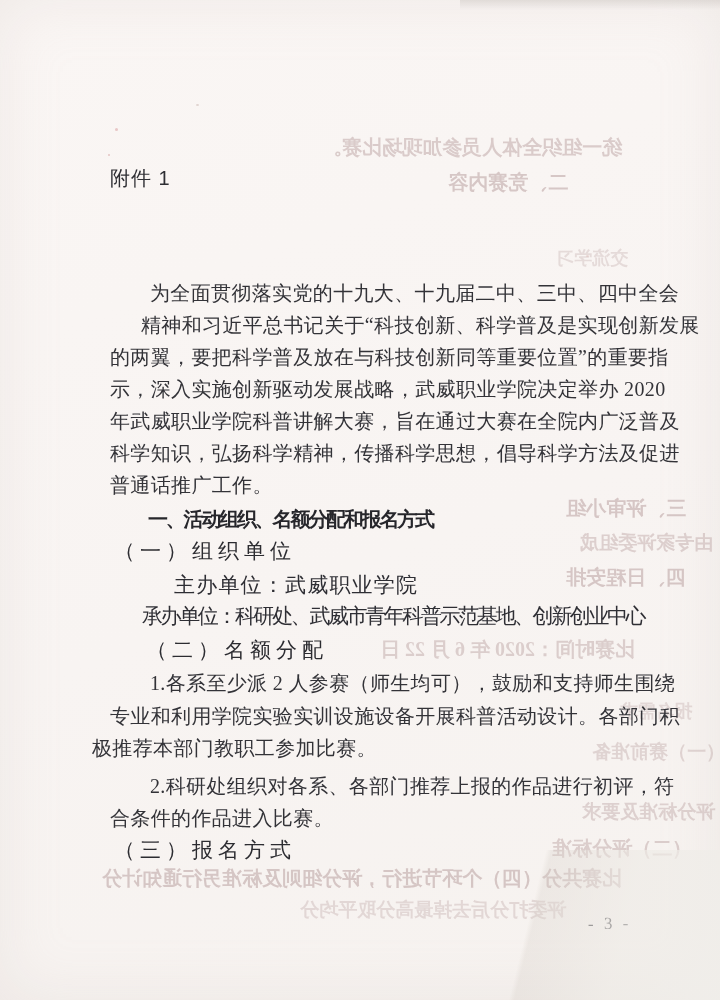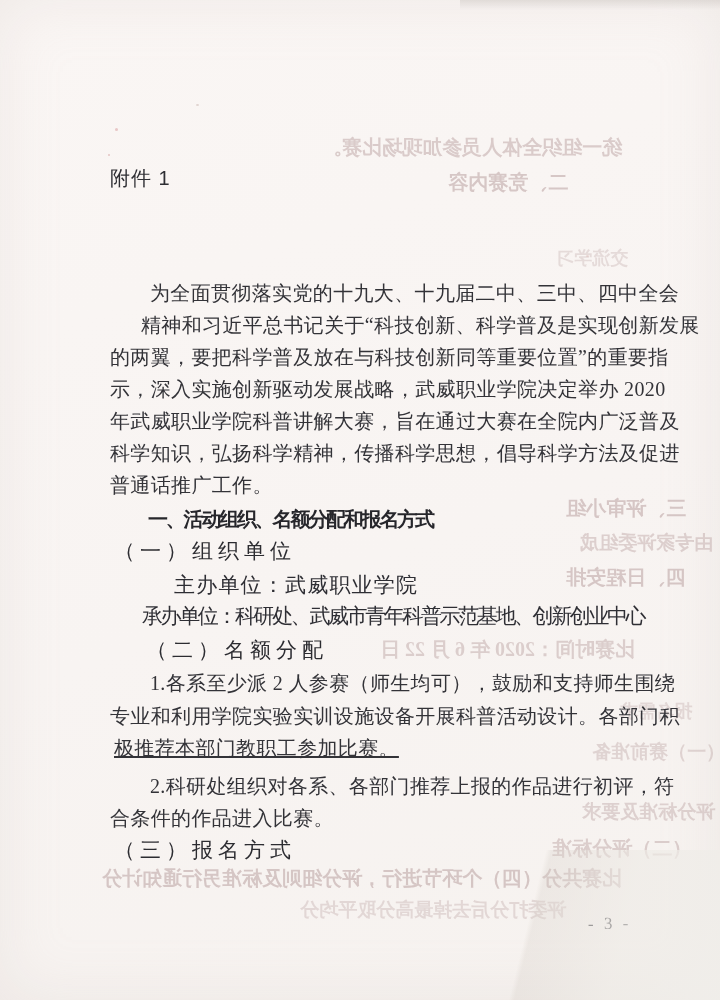--- a/index.html
+++ b/index.html
@@ -100,21 +100,21 @@
       <div class="tline body" style="top: 411px; left: 110px;">年武威职业学院科普讲解大赛，旨在通过大赛在全院内广泛普及</div>
       <div class="tline body" style="top: 443px; left: 110px;">科学知识，弘扬科学精神，传播科学思想，倡导科学方法及促进</div>
       <div class="tline body" style="top: 475px; left: 110px;">普通话推广工作。</div>
       <div class="tline heading" style="top: 509px; left: 148px;">一、活动组织、名额分配和报名方式</div>
       <div class="tline kai-heading" style="top: 541px; left: 114px;">（一）组织单位</div>
       <div class="tline kai" style="top: 575px; left: 142px; margin-left: 32px;">主办单位：武威职业学院</div>
       <div class="tline kai tight" style="top: 606px; left: 142px;">承办单位：科研处、武威市青年科普示范基地、创新创业中心</div>
       <div class="tline kai-heading" style="top: 640px; left: 114px; margin-left: 32px;">（二）名额分配</div>
       <div class="tline body" style="top: 673px; left: 150px;">1.各系至少派 2 人参赛（师生均可），鼓励和支持师生围绕</div>
       <div class="tline body" style="top: 706px; left: 110px;">专业和利用学院实验实训设施设备开展科普活动设计。各部门积</div>
-      <div class="tline body" style="top: 738px; left: 114px; text-decoration: underline;">极推荐本部门教职工参加比赛。</div>
+      <div class="tline body" style="top: 738px; left: 92px;">极推荐本部门教职工参加比赛。</div>
       <div class="tline body" style="top: 776px; left: 150px;">2.科研处组织对各系、各部门推荐上报的作品进行初评，符</div>
       <div class="tline body" style="top: 808px; left: 110px;">合条件的作品进入比赛。</div>
       <div class="tline kai-heading" style="top: 840px; left: 114px;">（三）报名方式</div>
     </div>
 
   <div class="page-number">- 3 -</div>
 
   <div class="speck" style="left:115px;top:128px;width:3px;height:3px;background:#dca8a8;opacity:.6;"></div>
   <div class="speck" style="left:108px;top:154px;width:2px;height:2px;background:#d49c9c;opacity:.55;"></div>
   <div class="speck" style="left:196px;top:104px;width:3px;height:2px;background:#c9b4ae;opacity:.5;"></div>

